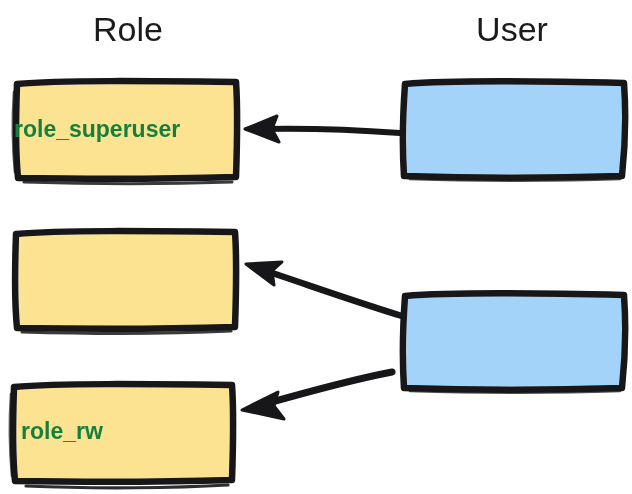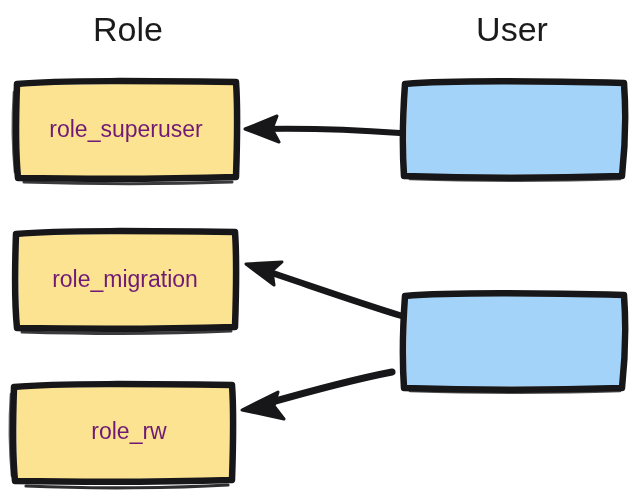--- a/index.html
+++ b/index.html
@@ -34,29 +34,30 @@
     text-align: center;
     white-space: nowrap;
     line-height: 1;
   }
   #header-role { left: 28px; top: 12px; width: 200px; }
   #header-user { left: 412px; top: 12px; width: 200px; }
 
   .node-label {
     position: absolute;
     font-size: 23px;
-    color: #701a75;
-    text-align: center;
+    color: #15803d;
+    text-align: left;
     white-space: nowrap;
     line-height: 1;
     pointer-events: none;
+    font-weight: bold;
   }
   #label-role-superuser { left: 14px; top: 118px; width: 224px; }
   #label-role-migration { left: 13px; top: 268px; width: 224px; }
-  #label-role-rw        { left: 10px; top: 420px; width: 238px; }
+  #label-role-rw        { left: 21px; top: 420px; width: 238px; }
   #label-dba            { left: 402px; top: 116px; width: 223px; }
   #label-app            { left: 402px; top: 328px; width: 223px; }
 </style>
 </head>
 <body>
 
 <div id="canvas">
 
   <svg id="sketch-layer" viewBox="0 0 632 494" xmlns="http://www.w3.org/2000/svg">
 
@@ -110,16 +111,15 @@
     <g>
       <path d="M392,372 C345,381 300,394 258,406" fill="none" stroke="#17171a" stroke-width="7" stroke-linecap="round"></path>
       <path d="M242,410 L278,392 L274,406 L284,419 Z" fill="#17171a" stroke="#17171a" stroke-width="3" stroke-linejoin="round"></path>
     </g>
   </svg>
 
   <div class="col-header" id="header-role">Role</div>
   <div class="col-header" id="header-user">User</div>
 
   <div class="node-label" id="label-role-superuser">role_superuser</div>
-  <div class="node-label" id="label-role-migration">role_migration</div>
   <div class="node-label" id="label-role-rw">role_rw</div>
 
 </div>
 
 </body></html>

